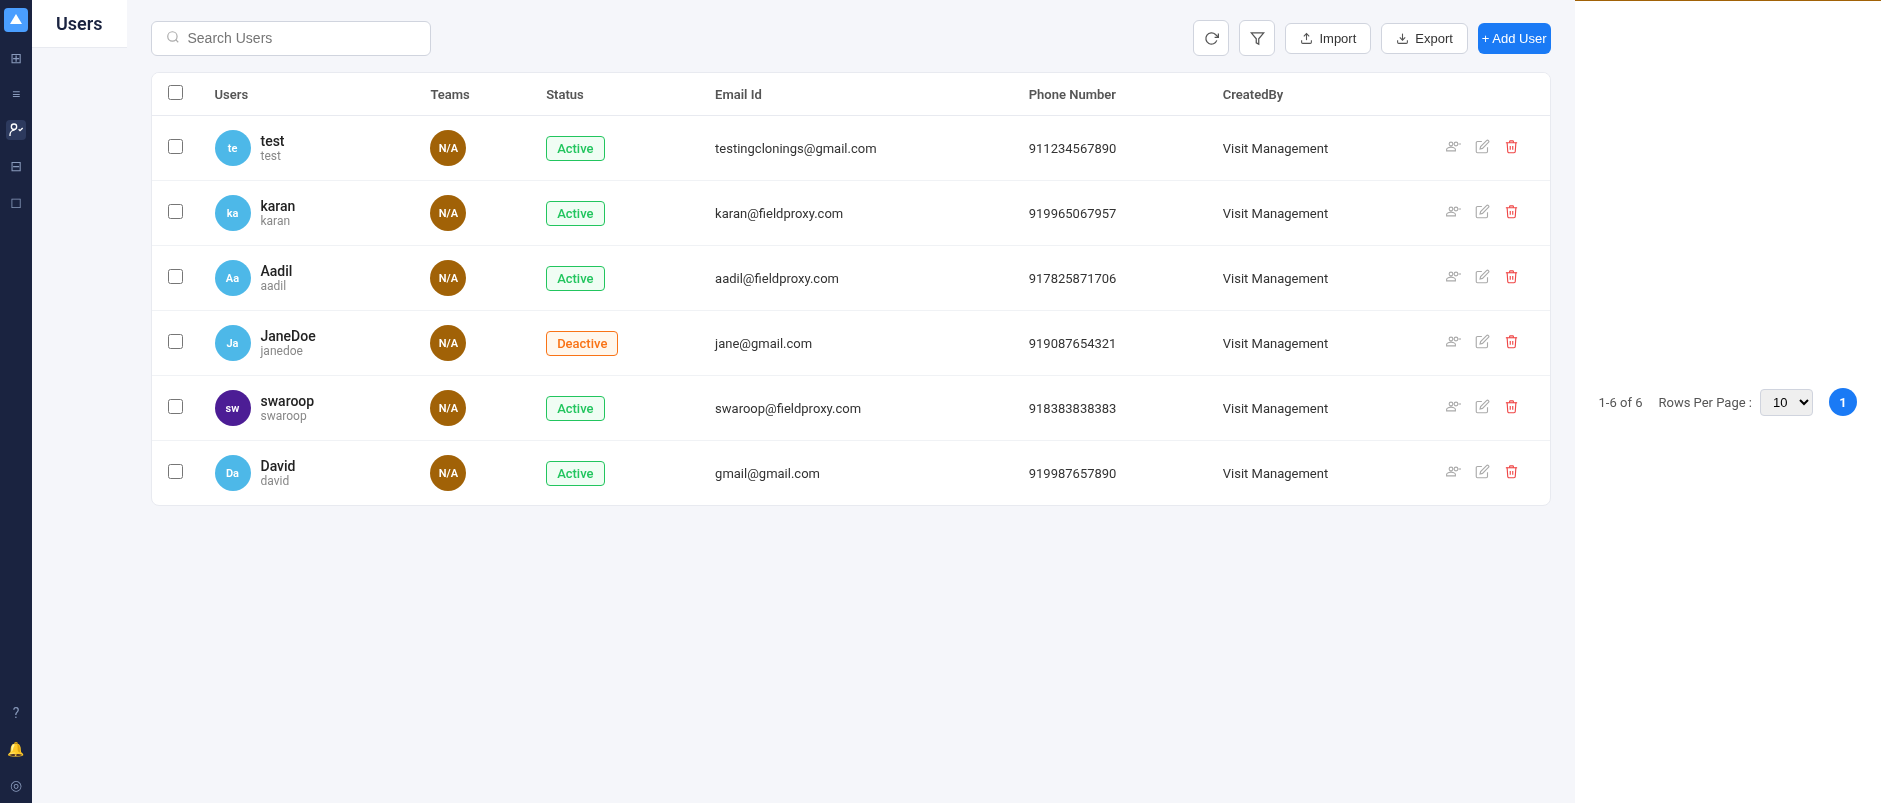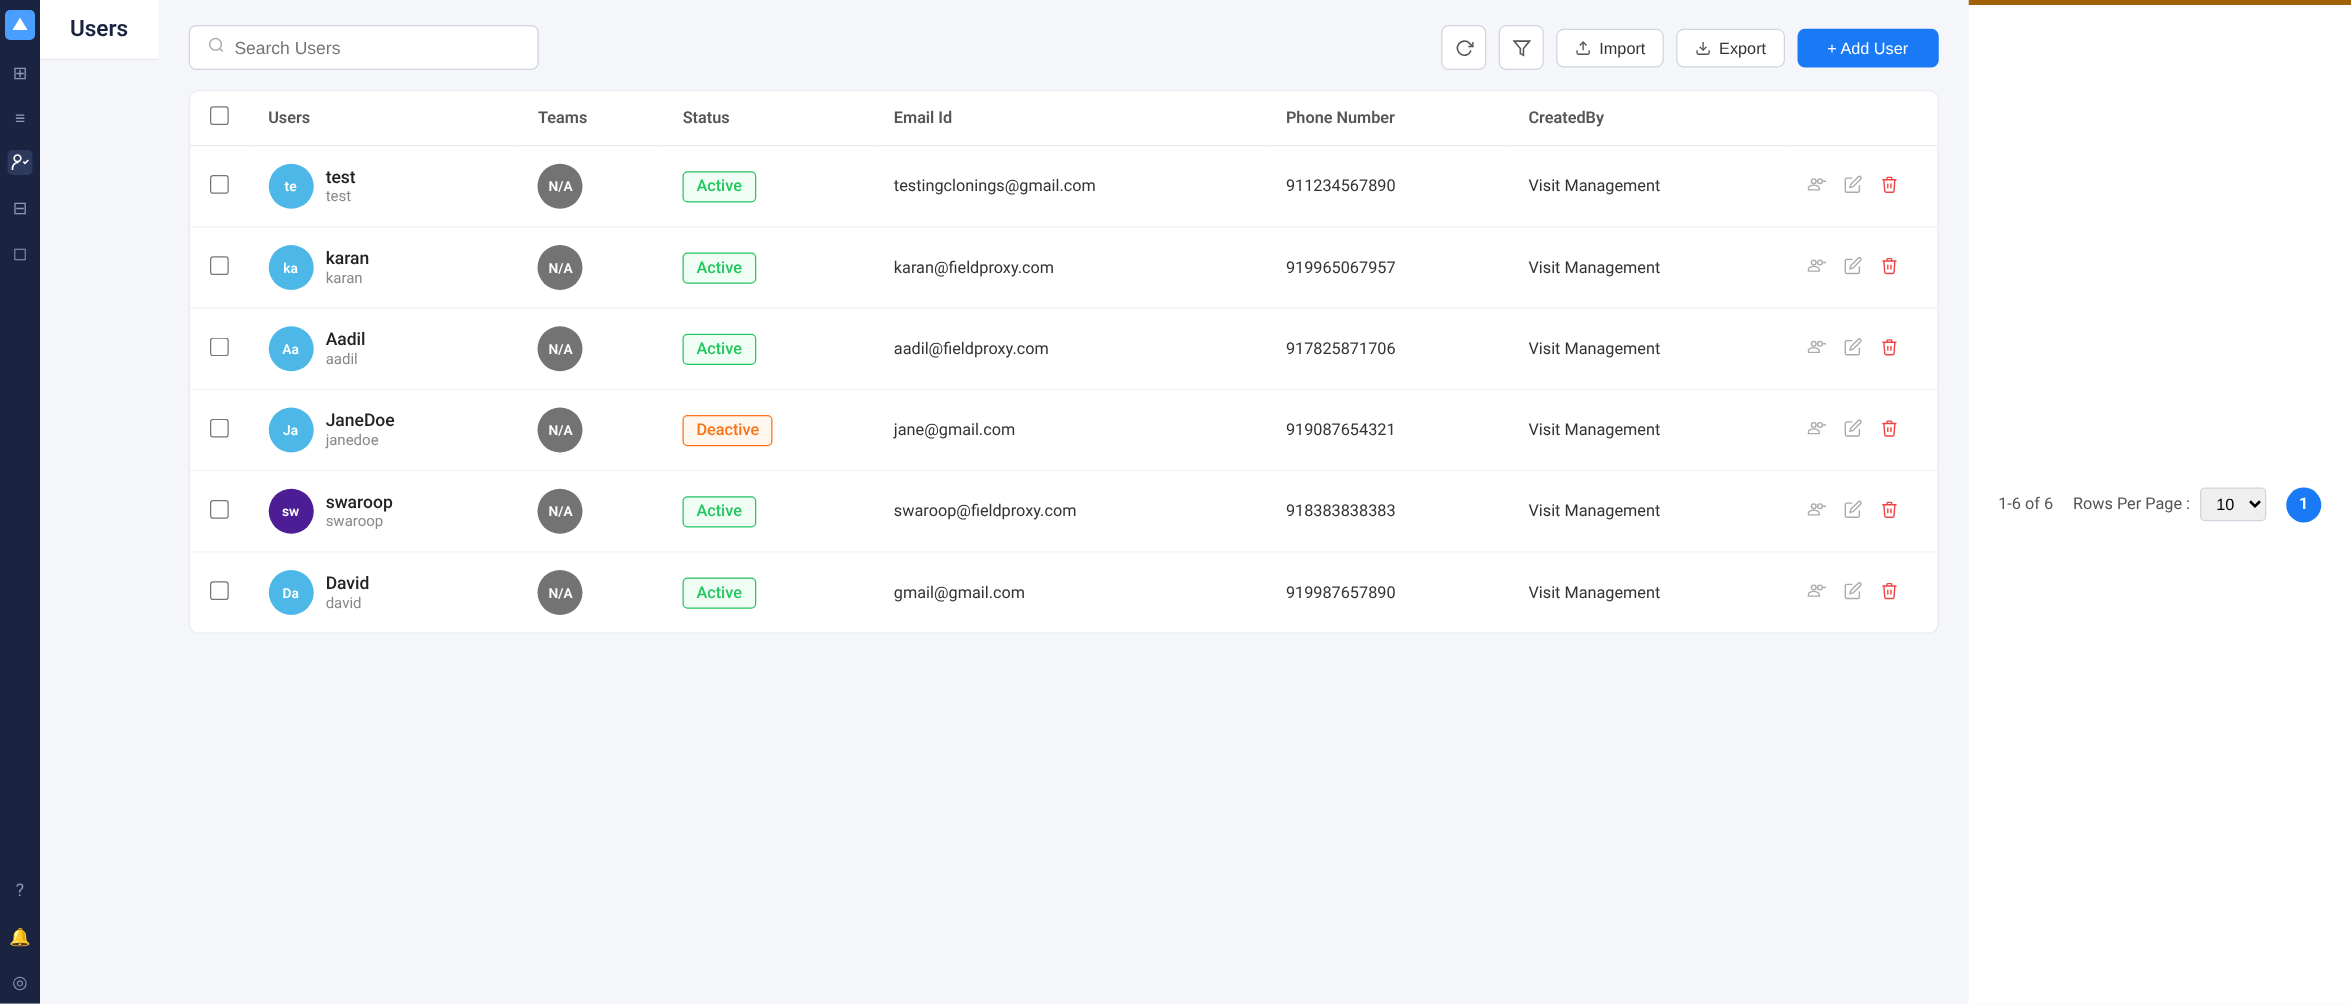--- a/index.html
+++ b/index.html
@@ -115,21 +115,21 @@
       padding: 7px 14px;
       cursor: pointer;
       font-size: 13px;
       color: #333;
       display: flex; align-items: center; gap: 6px;
     }
     .btn-primary {
       background: #1a7af5;
       border: none;
       border-radius: 6px;
-      padding: 8px 24px;
+      padding: 8px 4px;
       cursor: pointer;
       font-size: 13px;
       color: white;
       display: flex; align-items: center; gap: 6px;
       font-weight: 500;
     }
 
     
     .table-container {
       background: white;
@@ -181,21 +181,21 @@
     }
     .user-info .username {
       font-size: 12px;
       color: #888;
     }
 
     
     .team-badge {
       width: 36px; height: 36px;
       border-radius: 50%;
-      background: #737373;
+      background: #a16207;
       color: white;
       font-size: 11px;
       font-weight: 600;
       display: flex; align-items: center; justify-content: center;
     }
 
     
     .status-badge {
       display: inline-block;
       padding: 4px 10px;
@@ -225,21 +225,21 @@
       font-size: 15px;
     }
     .action-icon.delete {
       color: #ef4444;
     }
 
     
     .footer {
       padding: 12px 24px;
       background: white;
-      border-top: 4px solid #a16207;
+      border-top: 1px solid #a16207;
       display: flex;
       align-items: center;
       justify-content: flex-end;
       gap: 16px;
       font-size: 13px;
       color: #555;
     }
     .footer-left {
       flex: 1;
       font-size: 13px;

